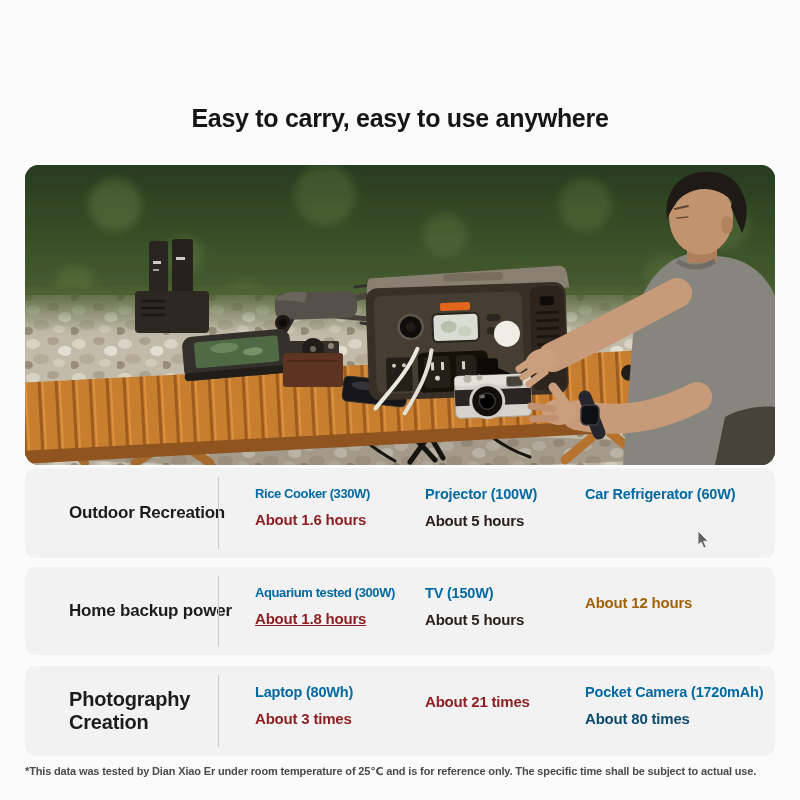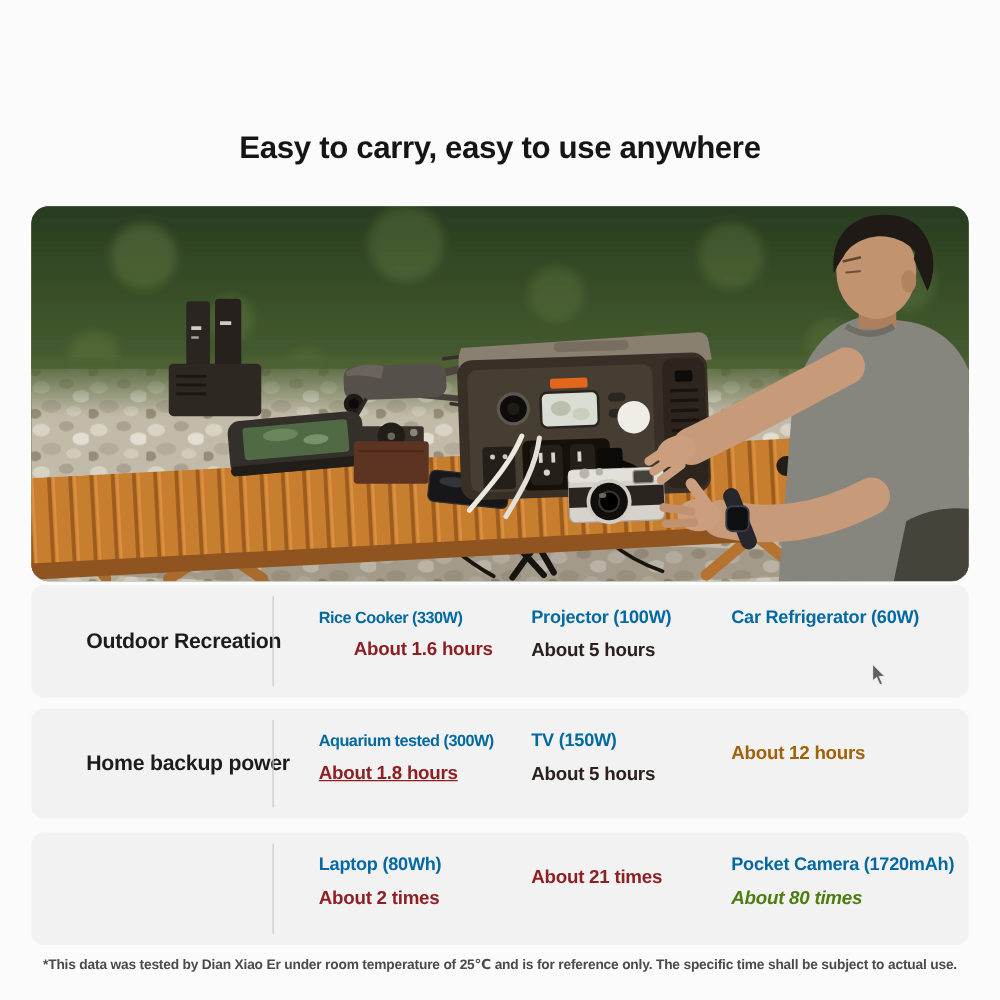--- a/index.html
+++ b/index.html
@@ -40,21 +40,21 @@
   .cell-1{left:400px;width:155px;}
   .cell-2{left:560px;width:190px;}
   .cell .label{
     font-size:14.5px;font-weight:700;color:#0369a1;letter-spacing:-.2px;line-height:1.2;
   }
   .cell .label.sm{font-size:13px;letter-spacing:-.4px;}
   .cell .value{
     margin-top:9px;font-size:15px;font-weight:700;letter-spacing:-.2px;line-height:1.25;
   }
   .disclaimer{
-    position:absolute;top:765px;left:25px;width:750px;text-align:center;
+    position:absolute;top:765px;left:25px;width:750px;text-align:left;
     font-size:11px;font-weight:600;color:#4b4b4b;letter-spacing:-.15px;
   }
   .cursor{position:absolute;left:697px;top:530px;width:14px;height:19px;opacity:.85;}
 </style>
 </head>
 <body>
 
 <div class="page">
 
   <h1 class="title">Easy to carry, easy to use anywhere</h1>
@@ -254,21 +254,21 @@
     </svg>
   </div>
 
   <section class="specs">
 
     <div class="spec-row row-0">
       <div class="category">Outdoor Recreation</div>
       <div class="vdivider"></div>
       <div class="cell cell-0">
         <div class="label sm">Rice Cooker (330W)</div>
-        <div class="value" style="color: rgb(142, 32, 35); margin-left: 28px;">About 1.6 hours</div>
+        <div class="value" style="color: rgb(142, 32, 35);">About 1.6 hours</div>
       </div>
       <div class="cell cell-1">
         <div class="label">Projector (100W)</div>
         <div class="value" style="color: rgb(44, 32, 29);">About 5 hours</div>
       </div>
       <div class="cell cell-2">
         <div class="label">Car Refrigerator (60W)</div>
       </div>
     </div>
 
@@ -282,31 +282,32 @@
       <div class="cell cell-1">
         <div class="label">TV (150W)</div>
         <div class="value" style="color: rgb(44, 32, 29);">About 5 hours</div>
       </div>
       <div class="cell cell-2">
         <div class="value" style="color: #a16207;">About 12 hours</div>
       </div>
     </div>
 
     <div class="spec-row row-2">
+      <div class="category">Photography Creation</div>
       <div class="vdivider"></div>
       <div class="cell cell-0">
         <div class="label">Laptop (80Wh)</div>
-        <div class="value" style="color: rgb(142, 32, 35);">About 2 times</div>
+        <div class="value" style="color: rgb(142, 32, 35);">About 3 times</div>
       </div>
       <div class="cell cell-1">
         <div class="value" style="color: rgb(142, 32, 35);">About 21 times</div>
       </div>
       <div class="cell cell-2">
         <div class="label">Pocket Camera (1720mAh)</div>
-        <div class="value" style="color: #4d7c0f; font-style: italic;">About 80 times</div>
+        <div class="value" style="color: #0c4a6e;">About 80 times</div>
       </div>
     </div>
 
   </section>
 
   <div class="disclaimer">*This data was tested by Dian Xiao Er under room temperature of 25℃ and is for reference only. The specific time shall be subject to actual use.</div>
 
   <svg class="cursor" viewBox="0 0 14 19">
     <path d="M1,1 L11,11 L6.6,11.4 L9.2,17 L6.8,18 L4.3,12.3 L1,15 Z" fill="#4a4a4a" stroke="#ececec" stroke-width="1"></path>
   </svg>

